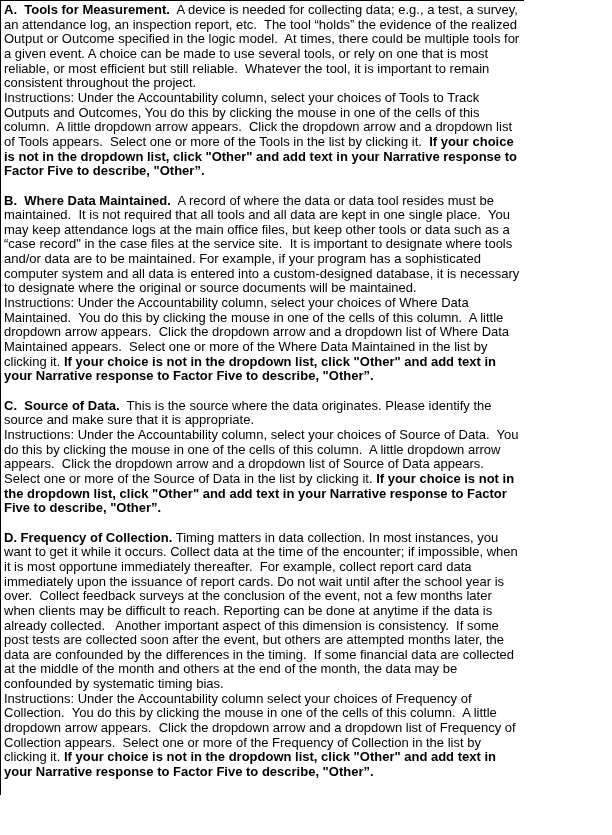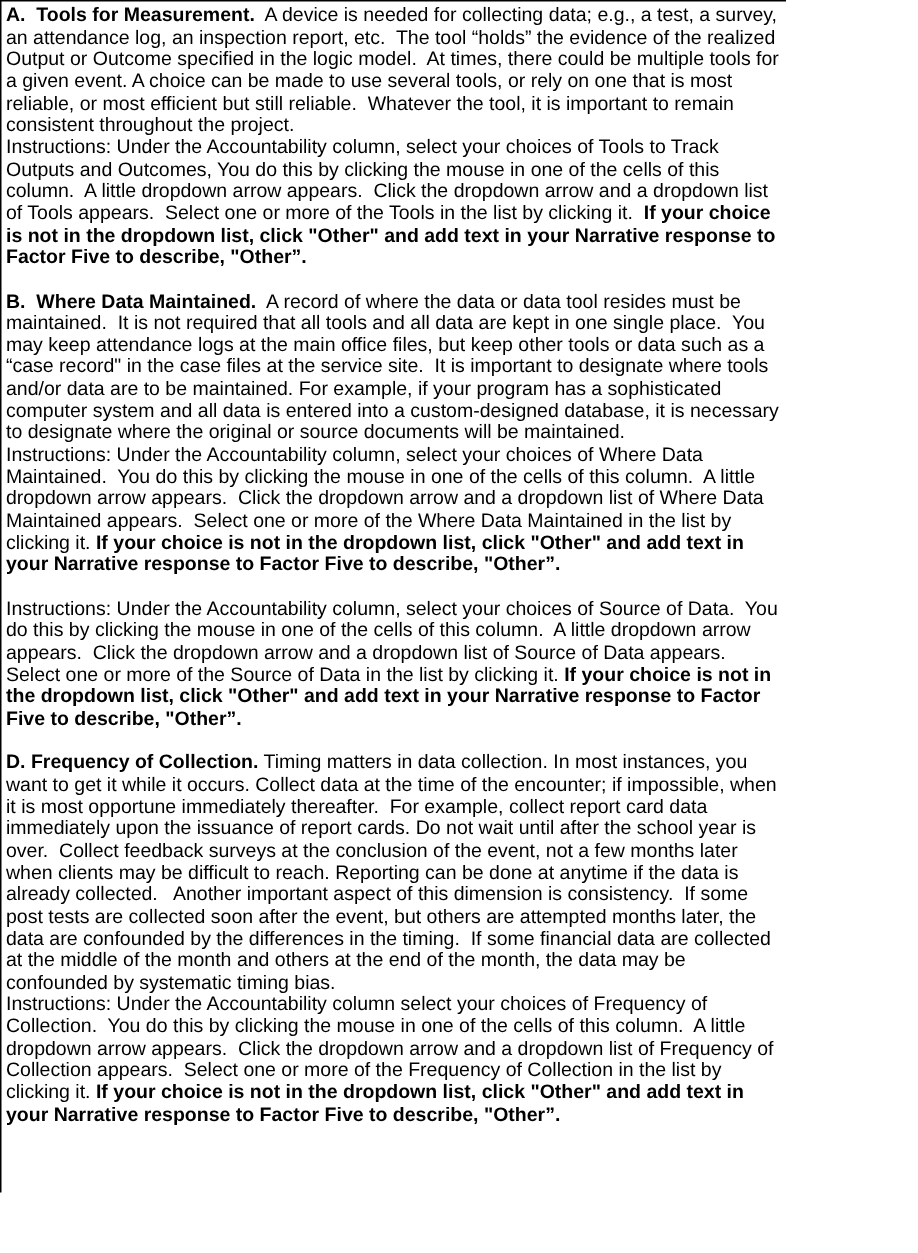--- a/index.html
+++ b/index.html
@@ -61,20 +61,21 @@
       <p class="para"><b class="hd">A.  Tools for Measurement.</b><span>  A device is needed for collecting data; e.g., a test, a survey, an attendance log, an inspection report, etc.  The tool “holds” the evidence of the realized Output or Outcome specified in the logic model.  At times, there could be multiple tools for a given event. A choice can be made to use several tools, or rely on one that is most reliable, or most efficient but still reliable.  Whatever the tool, it is important to remain consistent throughout the project.</span></p>
       <p class="para"><span class="u">Instructions:</span><span> Under the Accountability column, select your choices of Tools to Track Outputs and Outcomes, You do this by clicking the mouse in one of the cells of this column.  A little dropdown arrow appears.  Click the dropdown arrow and a dropdown list of Tools appears.  Select one or more of the Tools in the list by clicking it.  </span><b>If your choice is not in the dropdown list, click "Other" and add text in your Narrative response to Factor Five to describe, "Other”.</b></p>
     </section>
 
     <section class="sec">
       <p class="para"><b class="hd">B.  Where Data Maintained.</b><span>  A record of where the data or data tool resides must be maintained.  It is not required that all tools and all data are kept in one single place.  You may keep attendance logs at the main office files, but keep other tools or data such as a “case record" in the case files at the service site.  It is important to designate where tools and/or data are to be maintained. For example, if your program has a sophisticated computer system and all data is entered into a custom-designed database, it is necessary to designate where the original or source documents will be maintained.</span></p>
       <p class="para"><span class="u">Instructions:</span><span> Under the Accountability column, select your choices of Where Data Maintained.  You do this by clicking the mouse in one of the cells of this column.  A little dropdown arrow appears.  Click the dropdown arrow and a dropdown list of Where Data Maintained appears.  Select one or more of the Where Data Maintained in the list by clicking it. </span><b>If your choice is not in the dropdown list, click "Other" and add text in your Narrative response to Factor Five to describe, "Other”.</b></p>
     </section>
 
     <section class="sec">
+      <p class="para"><b class="hd">C.  Source of Data.</b><span>  This is the source where the data originates. Please identify the source and make sure that it is appropriate.</span></p>
       <p class="para"><span class="u">Instructions:</span><span> Under the Accountability column, select your choices of Source of Data.  You do this by clicking the mouse in one of the cells of this column.  A little dropdown arrow appears.  Click the dropdown arrow and a dropdown list of Source of Data appears.  Select one or more of the Source of Data in the list by clicking it. </span><b>If your choice is not in the dropdown list, click "Other" and add text in your Narrative response to Factor Five to describe, "Other”.</b></p>
     </section>
 
     <section class="sec">
       <p class="para"><b class="hd">D. Frequency of Collection.</b><span> Timing matters in data collection. In most instances, you want to get it while it occurs. Collect data at the time of the encounter; if impossible, when it is most opportune immediately thereafter.  For example, collect report card data immediately upon the issuance of report cards. Do not wait until after the school year is over.  Collect feedback surveys at the conclusion of the event, not a few months later when clients may be difficult to reach. Reporting can be done at anytime if the data is already collected.   Another important aspect of this dimension is consistency.  If some post tests are collected soon after the event, but others are attempted months later, the data are confounded by the differences in the timing.  If some financial data are collected at the middle of the month and others at the end of the month, the data may be confounded by systematic timing bias.</span></p>
       <p class="para"><span class="u">Instructions:</span><span> Under the Accountability column select your choices of Frequency of Collection.  You do this by clicking the mouse in one of the cells of this column.  A little dropdown arrow appears.  Click the dropdown arrow and a dropdown list of Frequency of Collection appears.  Select one or more of the Frequency of Collection in the list by clicking it. </span><b>If your choice is not in the dropdown list, click "Other" and add text in your Narrative response to Factor Five to describe, "Other”.</b></p>
     </section>
 
   </div>
 </div>

